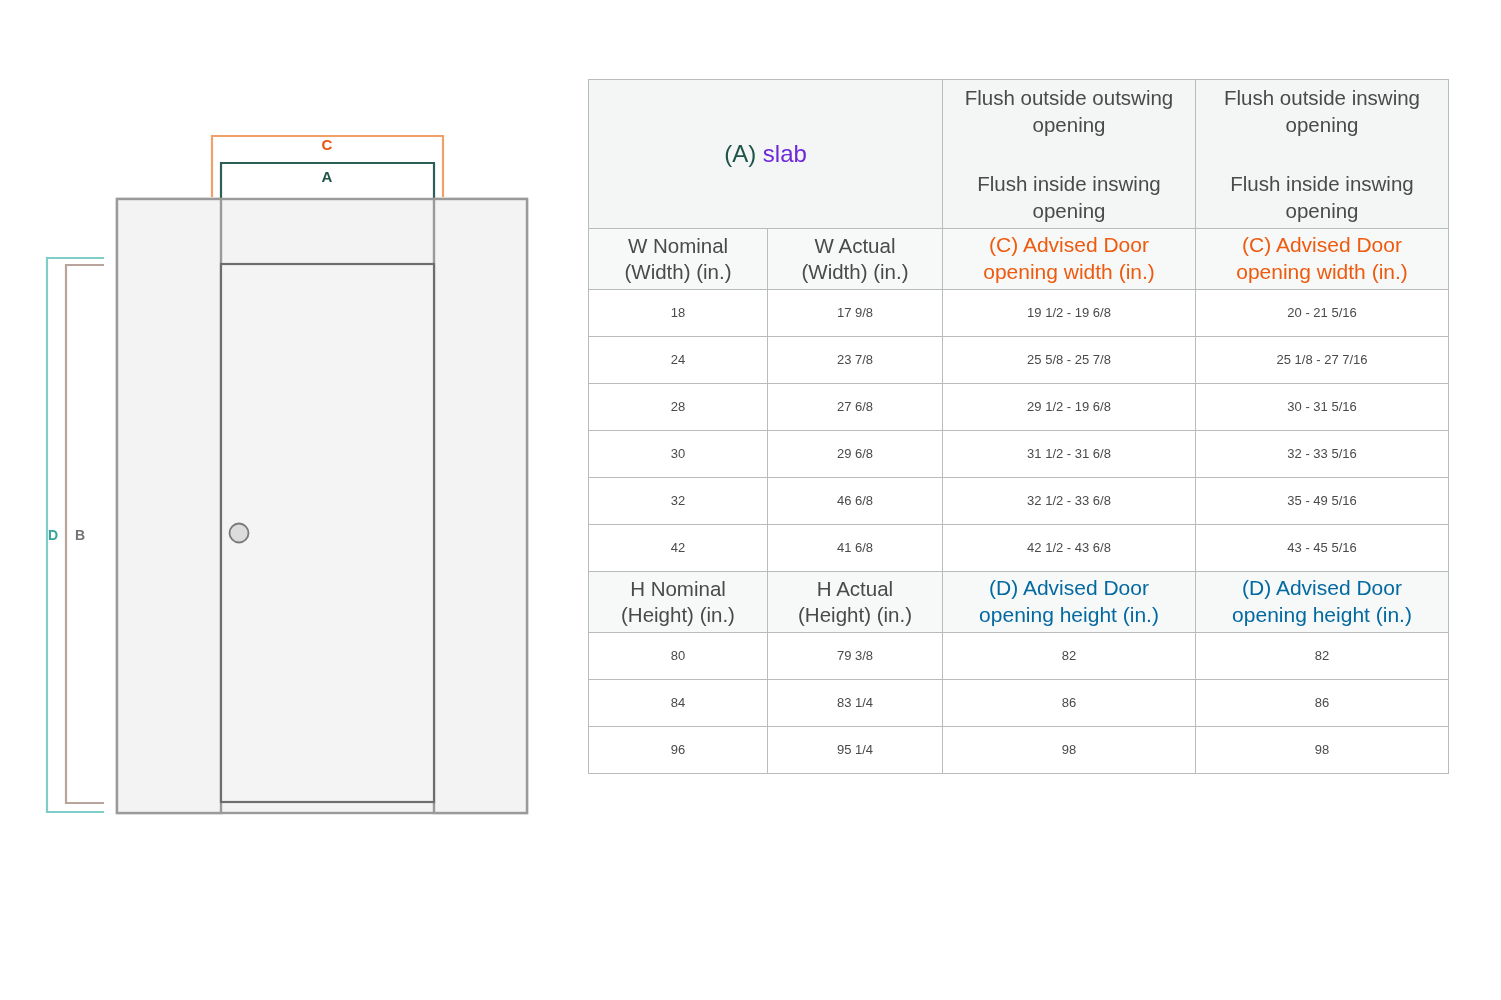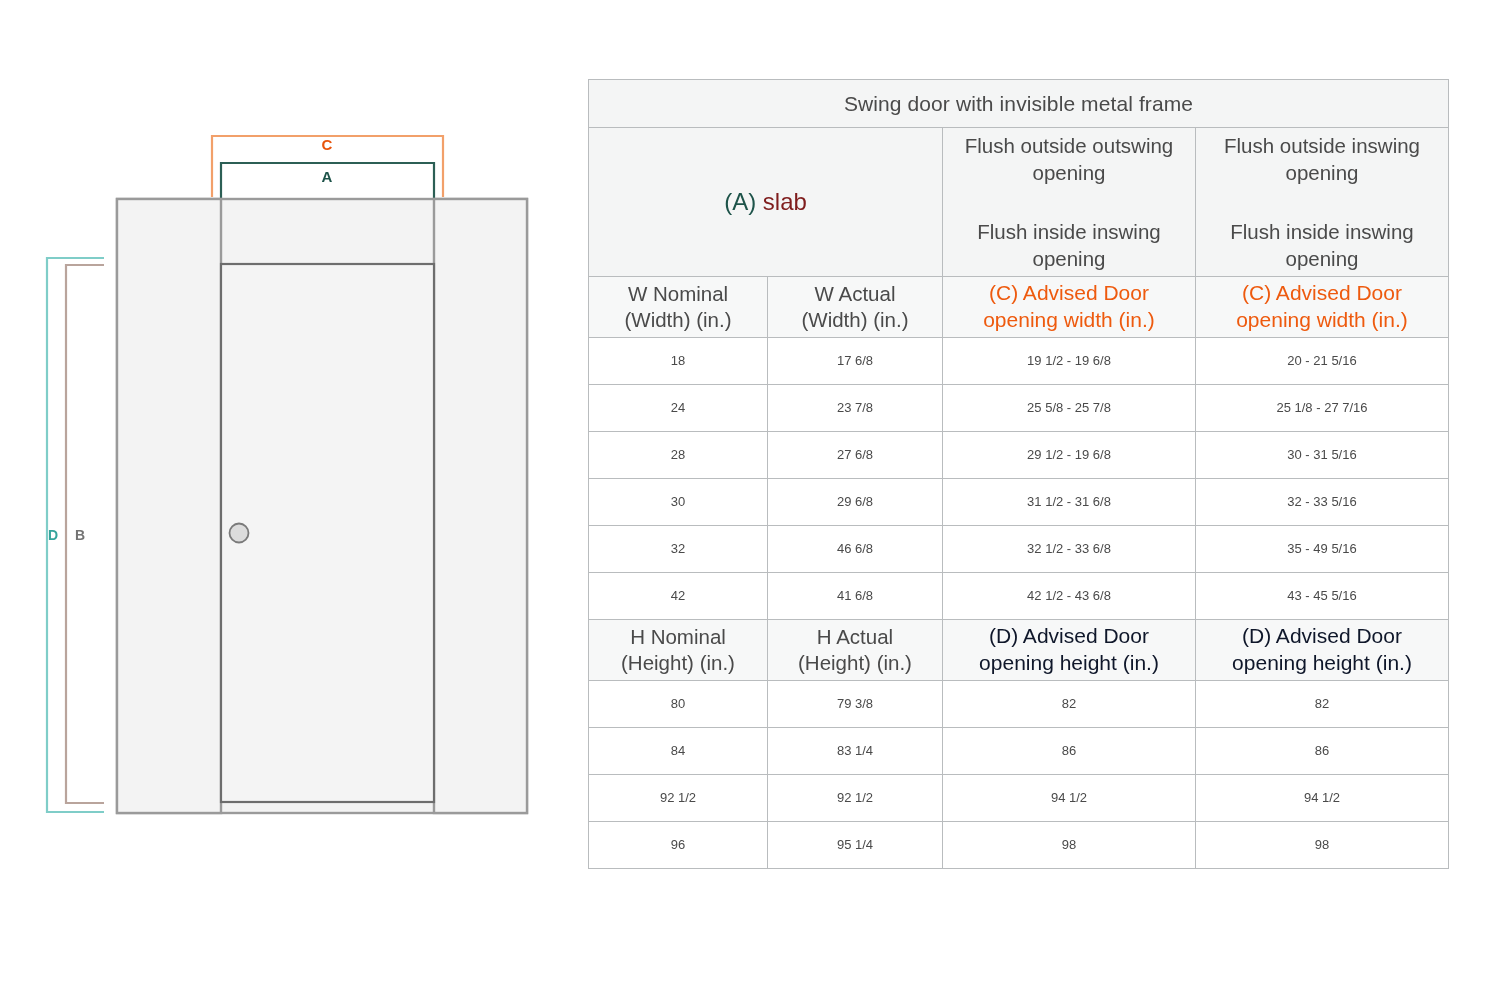--- a/index.html
+++ b/index.html
@@ -64,34 +64,34 @@
     height: 146px;
     font-size: 20.5px;
     line-height: 1.32;
     color: #4a4a4a;
     padding: 4px 8px;
   }
   .grp-a {
     font-size: 24px;
   }
   .grp-a .accent-a { color: #1d5349; }
-  .grp-a .plain-a  { color: #7f1d1d; }
+  .grp-a .plain-a  { color: #6d28d9; }
   .grp .line2 { margin-top: 32px; display: block; }
 
   
   .sub {
     background: #f7f8f8;
     height: 56px;
     font-size: 20.5px;
     line-height: 1.28;
     color: #4a4a4a;
     padding: 3px 4px;
   }
   .sub.orange { color: #ee5a0e; font-size: 21px; }
-  .sub.teal   { color: #0f172a; font-size: 21px; }
+  .sub.teal   { color: #0369a1; font-size: 21px; }
 
   
   td.data {
     height: 47px;
     font-size: 13px;
     color: #5a5a5a;
     padding: 2px 4px;
   }
 
   
@@ -157,23 +157,20 @@
   <div id="table-wrap">
     <table class="spec">
       <colgroup>
         <col class="c1">
           <col class="c2">
           <col class="c3">
           <col class="c4">
       </colgroup>
       <tbody>
 
-        <tr>
-          <td class="title-cell" colspan="4">Swing door with invisible metal frame</td>
-        </tr>
 
         <tr>
           <td class="grp grp-a" colspan="2">
             <span class="accent-a">(A)</span>
             <span class="plain-a">slab</span>
           </td>
           <td class="grp">
             <span>Flush outside outswing opening</span>
             <span class="line2">Flush inside inswing opening</span>
           </td>
@@ -197,21 +194,21 @@
             <span>opening width (in.)</span>
           </td>
           <td class="sub orange">
             <span>(C) Advised Door</span><br>
             <span>opening width (in.)</span>
           </td>
         </tr>
 
         <tr>
           <td class="data">18</td>
-          <td class="data">17 6/8</td>
+          <td class="data">17 9/8</td>
           <td class="data">19 1/2 - 19 6/8</td>
           <td class="data">20 - 21 5/16</td>
         </tr>
         <tr>
           <td class="data">24</td>
           <td class="data">23 7/8</td>
           <td class="data">25 5/8 - 25 7/8</td>
           <td class="data">25 1/8 - 27 7/16</td>
         </tr>
         <tr>
@@ -264,26 +261,20 @@
           <td class="data">82</td>
           <td class="data">82</td>
         </tr>
         <tr>
           <td class="data">84</td>
           <td class="data">83 1/4</td>
           <td class="data">86</td>
           <td class="data">86</td>
         </tr>
         <tr>
-          <td class="data">92 1/2</td>
-          <td class="data">92 1/2</td>
-          <td class="data">94 1/2</td>
-          <td class="data">94 1/2</td>
-        </tr>
-        <tr>
           <td class="data">96</td>
           <td class="data">95 1/4</td>
           <td class="data">98</td>
           <td class="data">98</td>
         </tr>
 
       </tbody>
     </table>
   </div>
 

